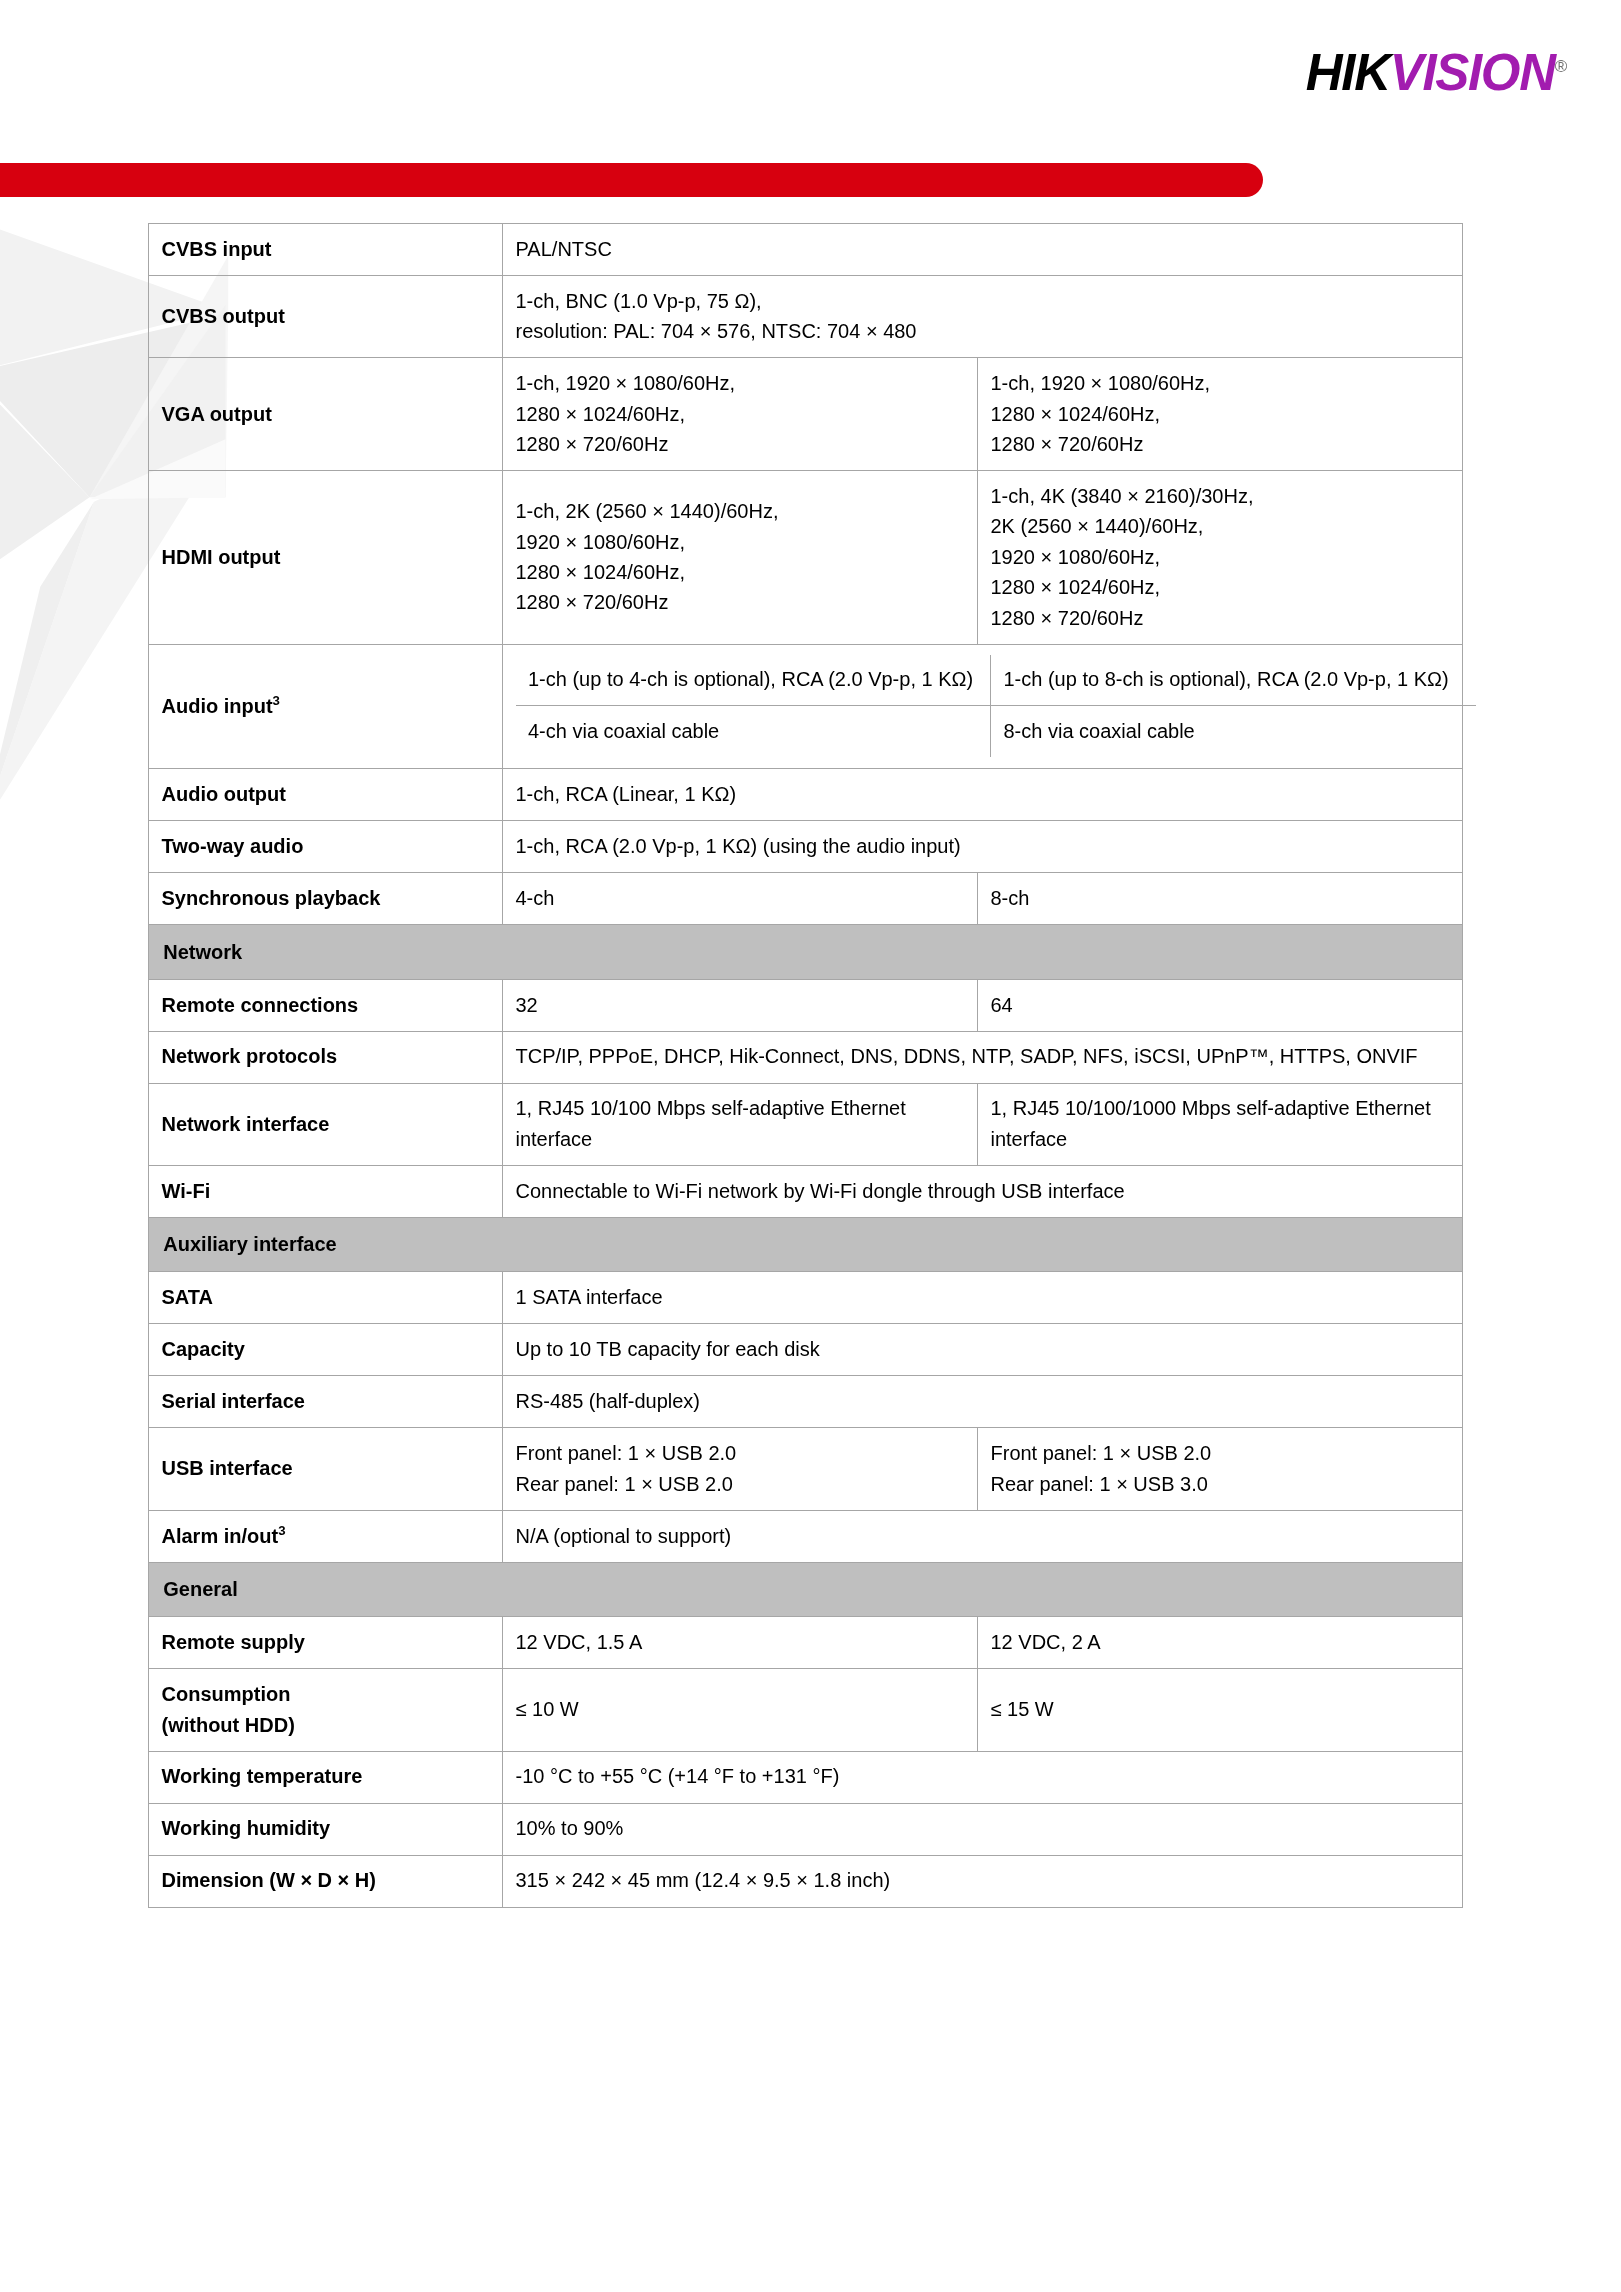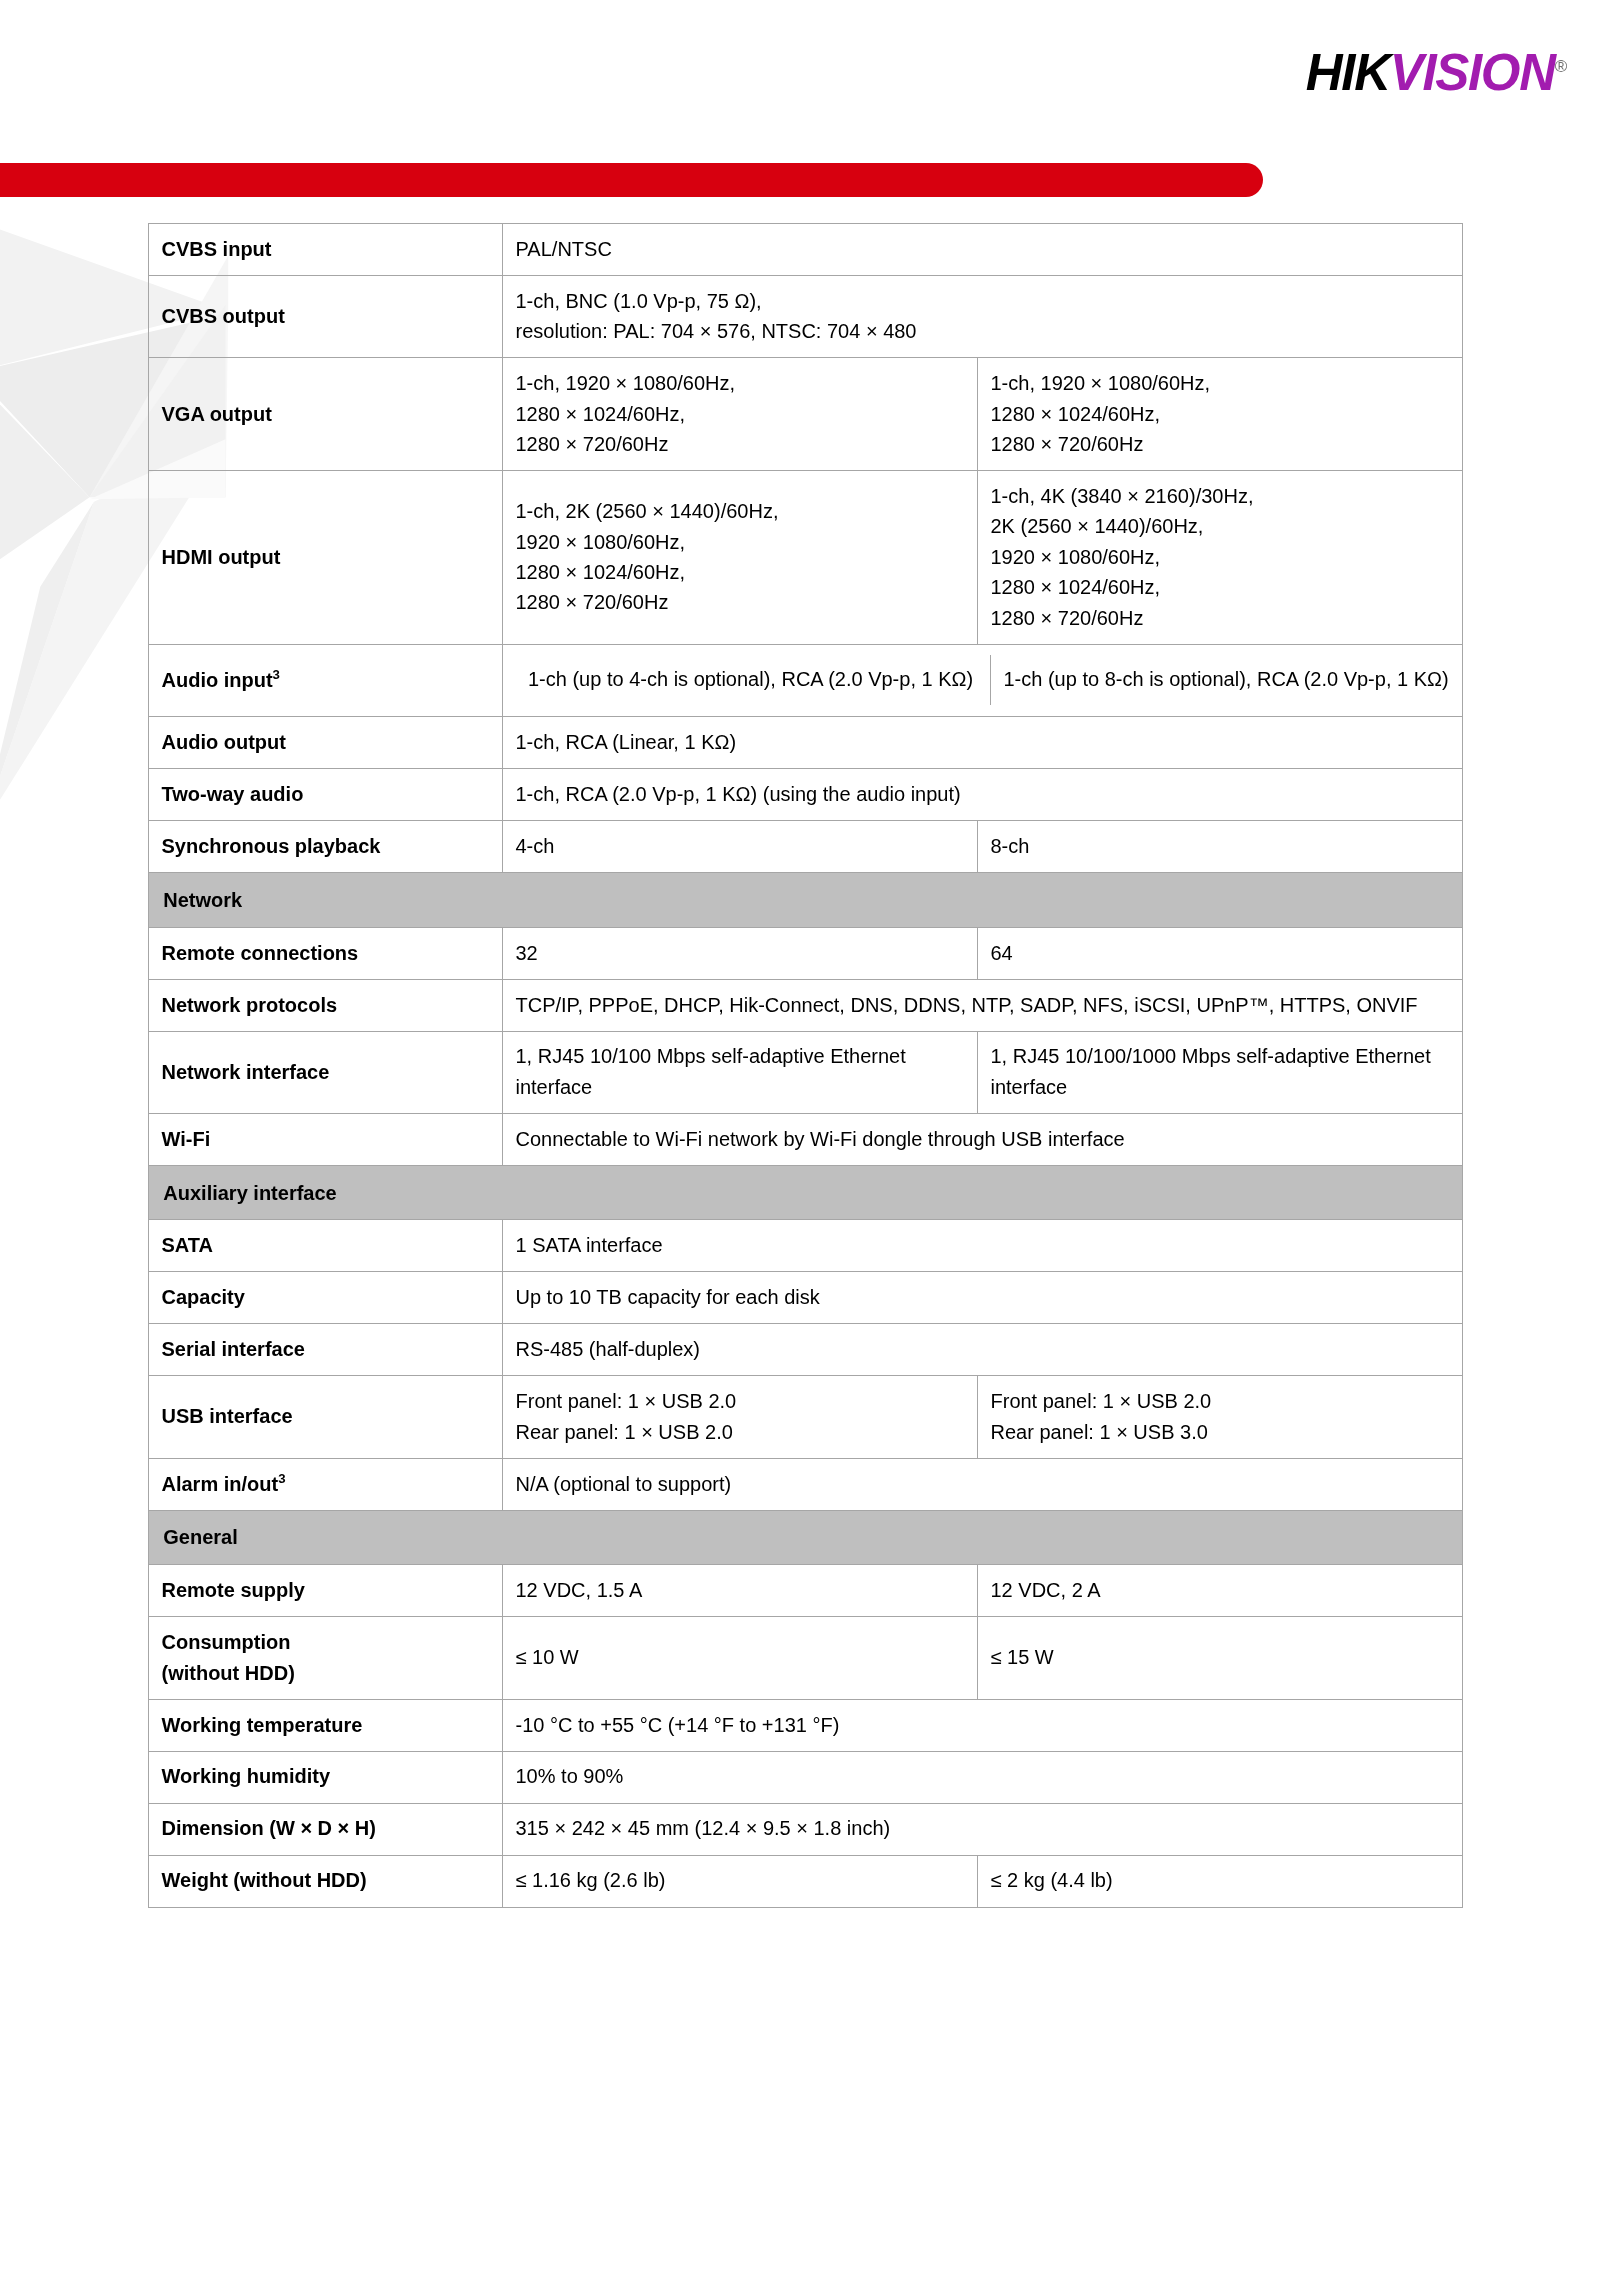--- a/index.html
+++ b/index.html
@@ -193,20 +193,24 @@
         </tr>
         <tr>
           <td class="label">Audio input<sup>3</sup></td>
           <td class="nested" colspan="2">
             <table class="sub">
               <tbody>
                 <tr>
                   <td class="sub-l">1-ch (up to 4-ch is optional), RCA (2.0 Vp-p, 1 KΩ)</td>
                   <td class="sub-r">1-ch (up to 8-ch is optional), RCA (2.0 Vp-p, 1 KΩ)</td>
                 </tr>
+                <tr>
+                  <td class="sub-l">4-ch via coaxial cable</td>
+                  <td class="sub-r">8-ch via coaxial cable</td>
+                </tr>
               </tbody>
             </table>
           </td>
         </tr>
         <tr>
           <td class="label">Audio output</td>
           <td class="val" colspan="2">1-ch, RCA (Linear, 1 KΩ)</td>
         </tr>
         <tr>
           <td class="label">Two-way audio</td>
@@ -289,21 +293,16 @@
           <td class="val" colspan="2">-10 °C to +55 °C (+14 °F to +131 °F)</td>
         </tr>
         <tr>
           <td class="label">Working humidity</td>
           <td class="val" colspan="2">10% to 90%</td>
         </tr>
         <tr>
           <td class="label">Dimension (W × D × H)</td>
           <td class="val" colspan="2">315 × 242 × 45 mm (12.4 × 9.5 × 1.8 inch)</td>
         </tr>
-        <tr>
-          <td class="label">Weight (without HDD)</td>
-          <td class="val">≤ 1.16 kg (2.6 lb)</td>
-          <td class="val">≤ 2 kg (4.4 lb)</td>
-        </tr>
       </tbody>
   </table>
 </div>
 
 
 </body></html>

